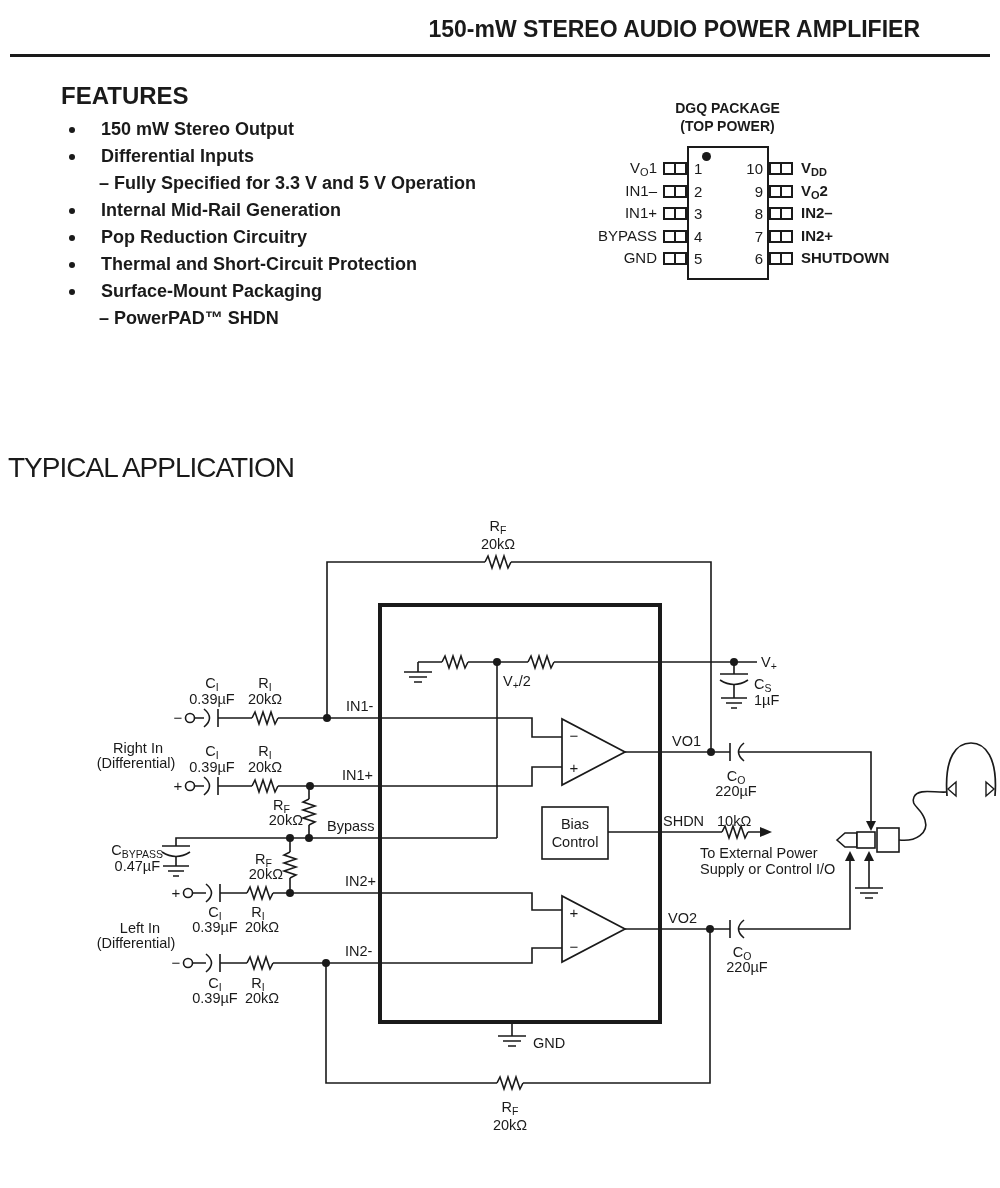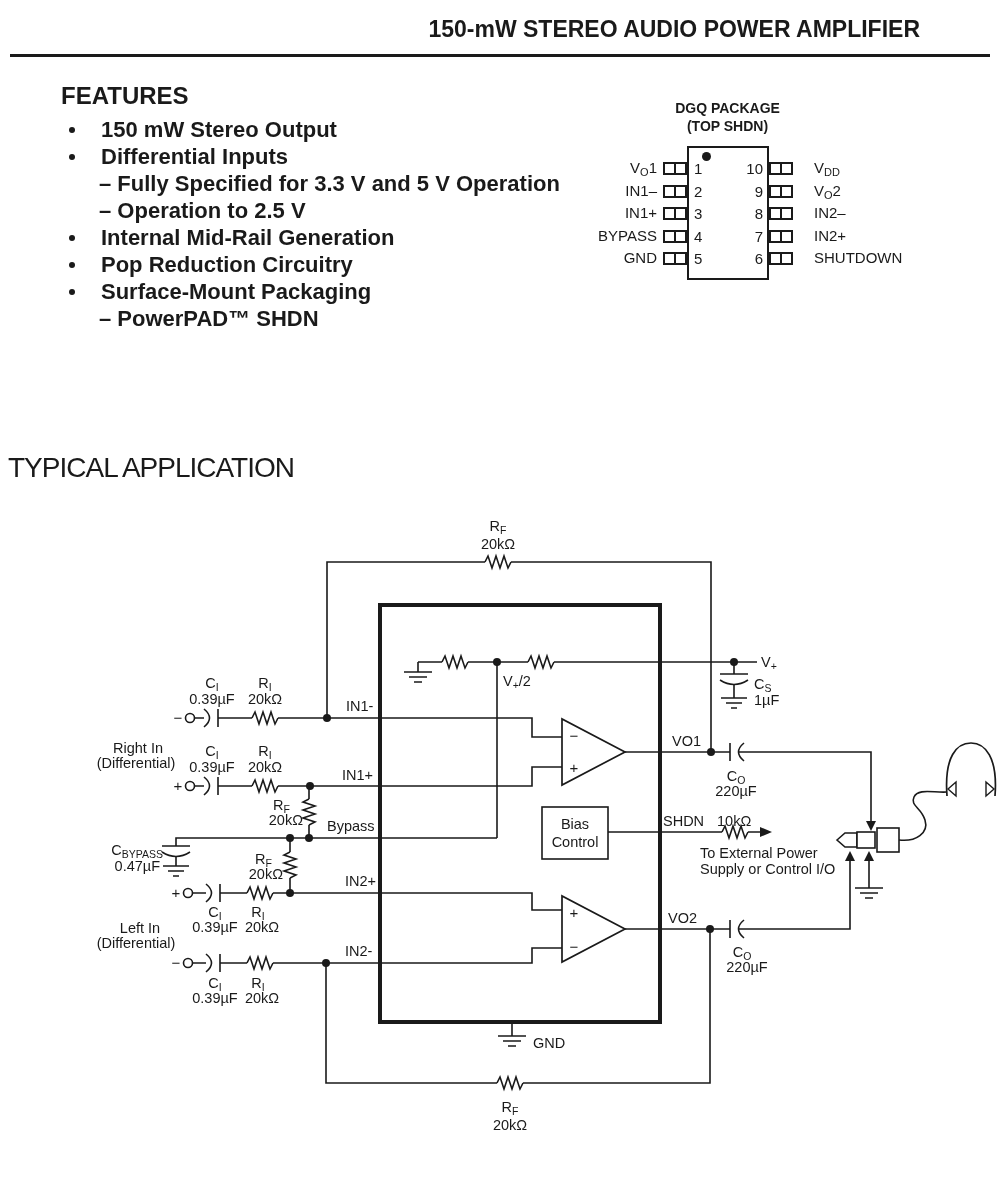--- a/index.html
+++ b/index.html
@@ -4,36 +4,36 @@
 <style>
   html,body{margin:0;padding:0;background:#fff;}
   body{width:1000px;height:1188px;position:relative;font-family:"Liberation Sans",sans-serif;color:#1a1a1a;overflow:hidden;}
 
   .doc-title{position:absolute;top:16px;left:0;width:920px;text-align:right;font-size:23px;font-weight:bold;letter-spacing:0;}
   .title-rule{position:absolute;top:54px;left:10px;width:980px;height:3px;background:#1a1a1a;}
 
   .features{position:absolute;left:22px;top:82px;width:570px;margin-left:39px;}
   .features h2{margin:0;font-size:24px;font-weight:bold;}
   .features ul{list-style:none;margin:6px 0 0 0;padding:0;}
-  .features li{font-size:22px;font-weight:bold;line-height:27px;position:relative;}
+  .features li{font-size:18px;font-weight:bold;line-height:27px;position:relative;}
   .features li.b{padding-left:40px;}
   .features li.s{padding-left:38px;}
   .features li.b .dot{position:absolute;left:8px;top:11px;width:6px;height:6px;border-radius:50%;background:#1a1a1a;}
 
   
   .pkg{position:absolute;left:560px;top:95px;width:420px;height:210px;}
   .pkg-title,.pkg-subtitle{position:absolute;left:25px;width:285px;text-align:center;font-weight:bold;font-size:14px;}
   .pkg-title{top:5px;text-align:center;}
   .pkg-subtitle{top:23px;}
   .pkg-body{position:absolute;left:127px;top:51px;width:82px;height:134px;border:2px solid #1a1a1a;box-sizing:border-box;background:#fff;}
   .pkg-dot{position:absolute;left:142px;top:57px;width:9px;height:9px;border-radius:50%;background:#1a1a1a;}
   .prow{position:absolute;left:0;width:100%;height:23px;display:flex;align-items:center;font-size:15px;}
   .prow.r0{top:62px;}.prow.r1{top:85px;}.prow.r2{top:107px;}.prow.r3{top:130px;}.prow.r4{top:152px;}
   .pl{width:103px;box-sizing:border-box;padding-right:6px;text-align:right;flex:none;white-space:nowrap;}
-  .pr{padding-left:21px;flex:none;white-space:nowrap;}
+  .pr{padding-left:8px;flex:none;white-space:nowrap;font-weight:bold;}
   .sq{width:13px;height:13px;border:2px solid #1a1a1a;box-sizing:border-box;background:#fff;flex:none;}
   .sq2{margin-left:-2px;}
   .pnums{width:82px;box-sizing:border-box;display:flex;justify-content:space-between;padding:0 6px 0 7px;flex:none;}
   .subp{font-size:11px;vertical-align:-3px;}
 
   .app-heading{position:absolute;left:8px;top:452px;font-size:28px;font-weight:normal;letter-spacing:-1px;}
 
   .schematic{position:absolute;left:0;top:495px;width:1000px;height:693px;}
   .schematic .w{fill:none;stroke:#1a1a1a;stroke-width:1.6;}
   .schematic .thick{fill:none;stroke:#1a1a1a;stroke-width:4;}
@@ -52,31 +52,31 @@
 
 <div class="doc-title">150-mW STEREO AUDIO POWER AMPLIFIER</div>
 <div class="title-rule"></div>
 
 <div class="features">
   <h2>FEATURES</h2>
   <ul>
     <li class="b"><span class="dot"></span><span>150 mW Stereo Output</span></li>
     <li class="b"><span class="dot"></span><span>Differential Inputs</span></li>
     <li class="s"><span>– Fully Specified for 3.3 V and 5 V Operation</span></li>
-    <li class="s"><span>– Operation to 2.5 V</span></li>
     <li class="b"><span class="dot"></span><span>Internal Mid-Rail Generation</span></li>
     <li class="b"><span class="dot"></span><span>Pop Reduction Circuitry</span></li>
+    <li class="b"><span class="dot"></span><span>Thermal and Short-Circuit Protection</span></li>
     <li class="b"><span class="dot"></span><span>Surface-Mount Packaging</span></li>
     <li class="s"><span>– PowerPAD™ SHDN</span></li>
   </ul>
 </div>
 
 <div class="pkg">
   <div class="pkg-title">DGQ PACKAGE</div>
-  <div class="pkg-subtitle">(TOP SHDN)</div>
+  <div class="pkg-subtitle">(TOP POWER)</div>
   <div class="pkg-body"></div>
   <div class="pkg-dot"></div>
 
   <div class="prow r0">
     <span class="pl"><span>V</span><span class="subp">O</span><span>1</span></span>
     <span class="sq"></span>
       <span class="sq sq2"></span>
     <span class="pnums">
         <span>1</span>
         <span>10</span>

